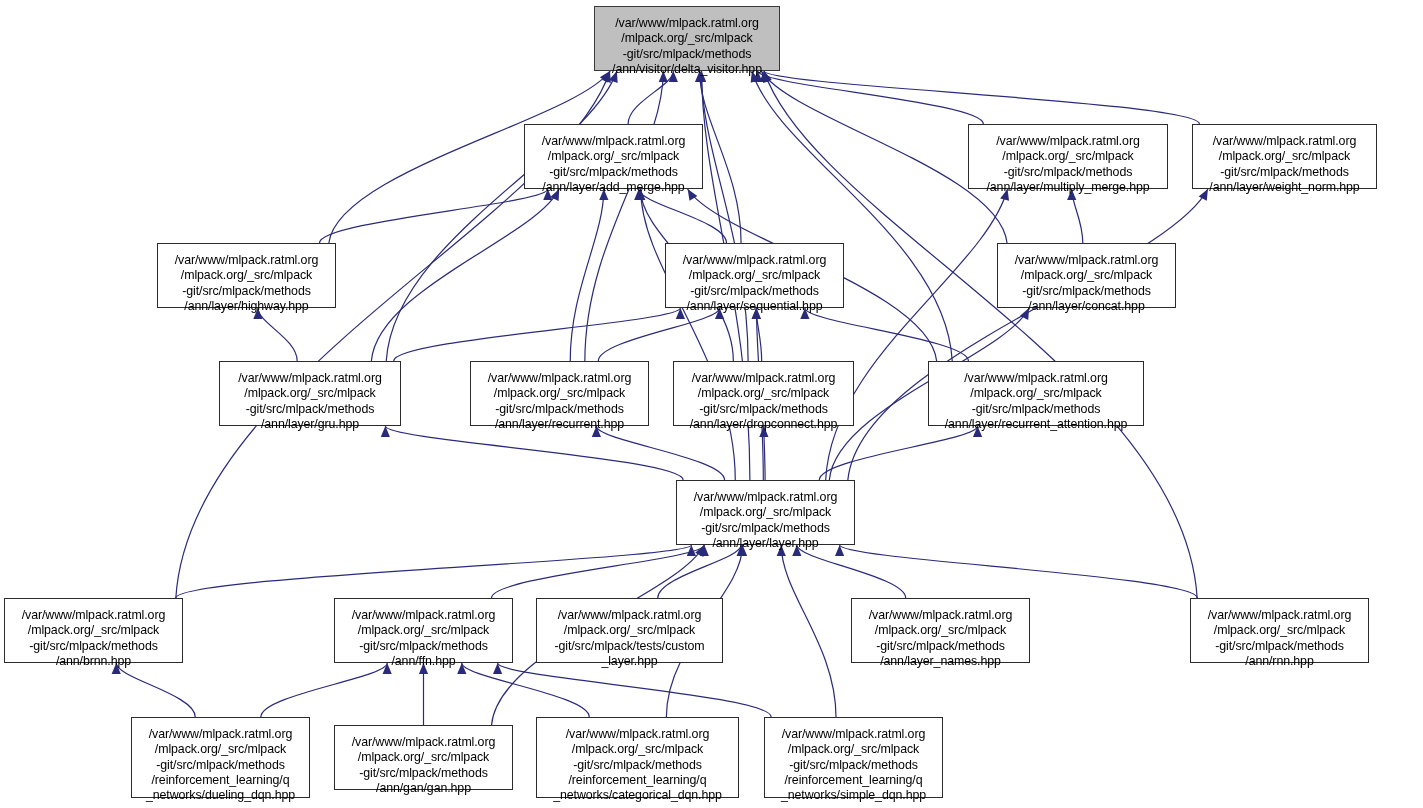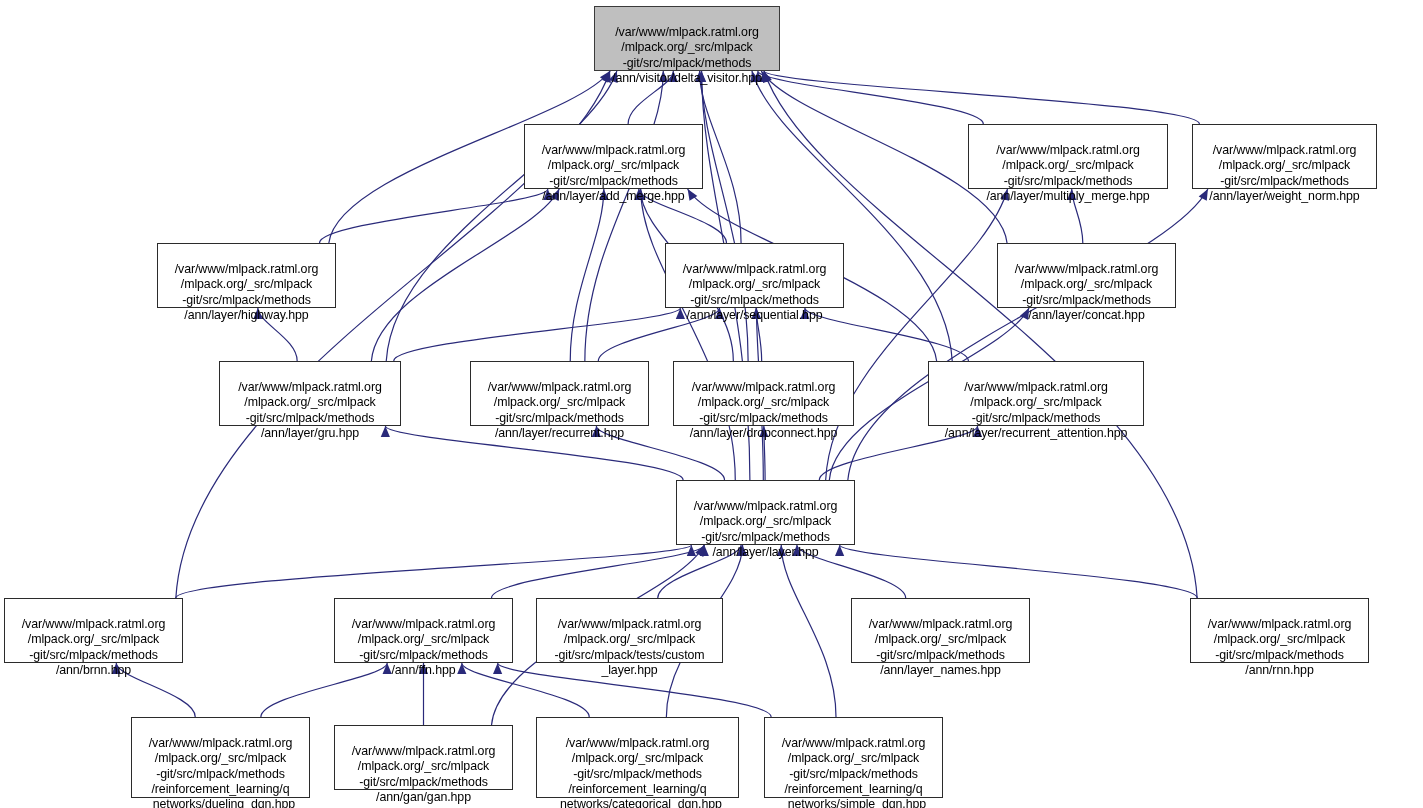--- a/index.html
+++ b/index.html
@@ -33,21 +33,21 @@
   }
   .node-box {
     position: absolute;
     box-sizing: border-box;
     border: 1px solid #2b2b2b;
     background: #ffffff;
     color: #000000;
     font-size: 12.4px;
     line-height: 15.3px;
     text-align: center;
-    padding-top: 18px;
+    padding-top: 9px;
     white-space: pre;
     letter-spacing: -0.1px;
   }
   .node-box.root {
     background: #bfbfbf;
     border: 1px solid #3a3a3a;
   }
 </style>
 </head>
 <body>

